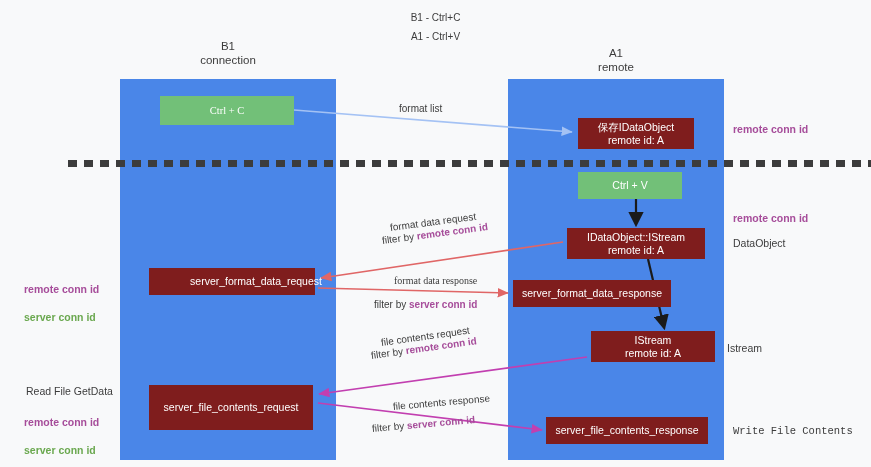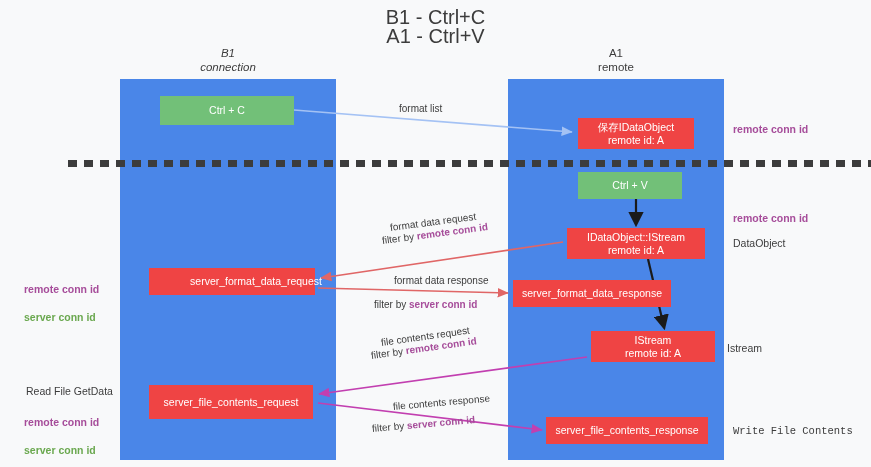--- a/index.html
+++ b/index.html
@@ -15,52 +15,52 @@
   
   .panel{position:absolute;background:#4a86e8;}
   #panel-b1{left:120px;top:79px;width:216px;height:381px;}
   #panel-a1{left:508px;top:79px;width:216px;height:381px;}
 
   
   .col-header{
     position:absolute;text-align:center;font-size:11.5px;line-height:14px;
     color:#3c3c3c;white-space:pre-line;
   }
-  #hdr-b1{left:120px;top:46px;width:216px;font-style:italic;}
+  #hdr-b1{left:120px;top:39px;width:216px;}
   #hdr-a1{left:508px;top:46px;width:216px;}
 
   #title{
     position:absolute;left:0;top:8px;width:871px;text-align:center;
-    font-size:20px;line-height:19px;color:#3c3c3c;white-space:pre-line;
+    font-size:10px;line-height:19px;color:#3c3c3c;white-space:pre-line;
   }
 
   
   #divider{
     position:absolute;left:68px;top:160px;width:803px;height:7px;
     background:repeating-linear-gradient(to right,#3c3c3c 0 9px,transparent 9px 16px);
   }
 
   
   .node{
     position:absolute;box-sizing:border-box;
     display:flex;flex-direction:column;align-items:center;justify-content:center;
     font-size:10.5px;line-height:13px;color:#ffffff;text-align:center;
   }
   .node .l2{display:block;}
   .green{background:#72c078;}
-  .orange{background:#ef4444;}
-
-  #n-ctrlc{left:160px;top:96px;width:134px;height:29px;}
+  .orange{background:#7f1d1d;}
+
+  #n-ctrlc{left:160px;top:96px;width:134px;height:29px;font-family:Liberation Serif, serif;}
   #n-dataobj{left:578px;top:118px;width:116px;height:31px;}
   #n-ctrlv{left:578px;top:172px;width:104px;height:27px;}
   #n-getdata{left:567px;top:228px;width:138px;height:31px;}
   #n-fmtreq{left:149px;top:268px;width:166px;height:27px;padding-left:48px;}
   #n-fmtresp{left:513px;top:280px;width:158px;height:27px;}
   #n-istream{left:591px;top:331px;width:124px;height:31px;}
-  #n-filereq{left:149px;top:385px;width:164px;height:34px;}
+  #n-filereq{left:149px;top:385px;width:164px;height:45px;}
   #n-fileresp{left:546px;top:417px;width:162px;height:27px;}
 
   
   .ann{position:absolute;font-size:10.5px;line-height:14px;white-space:pre-line;}
   .ann.plain{color:#3c3c3c;}
   .ann.purple{color:#a64d9a;font-weight:bold;}
   .ann.two{font-weight:bold;}
   .ann.two .pu{color:#a64d9a;display:block;}
   .ann.two .gr{color:#6aa84f;display:block;}
 
@@ -76,21 +76,21 @@
   
   .elabel{position:absolute;font-size:10px;line-height:13px;color:#3c3c3c;white-space:nowrap;}
   .elabel .hl{color:#a64d9a;font-weight:bold;}
   .rot-a{transform:rotate(-7.5deg);transform-origin:left center;}
   .rot-c{transform:rotate(-8deg);transform-origin:left center;}
   .rot-d{transform:rotate(-5deg);transform-origin:left center;}
 
   #l-formatlist{left:399px;top:102px;}
   #l-fdr1{left:390px;top:221px;}
   #l-fdr2{left:382px;top:234px;}
-  #l-fdresp1{left:394px;top:274px;}
+  #l-fdresp1{left:394px;top:274px;font-family:Liberation Serif, serif;}
   #l-fdresp2{left:374px;top:298px;}
   #l-fcr1{left:381px;top:336px;}
   #l-fcr2{left:371px;top:349px;}
   #l-fcresp1{left:393px;top:400px;}
   #l-fcresp2{left:372px;top:422px;}
 
   svg#edges{position:absolute;left:0;top:0;width:871px;height:467px;pointer-events:none;}
 </style>
 </head>
 <body>

